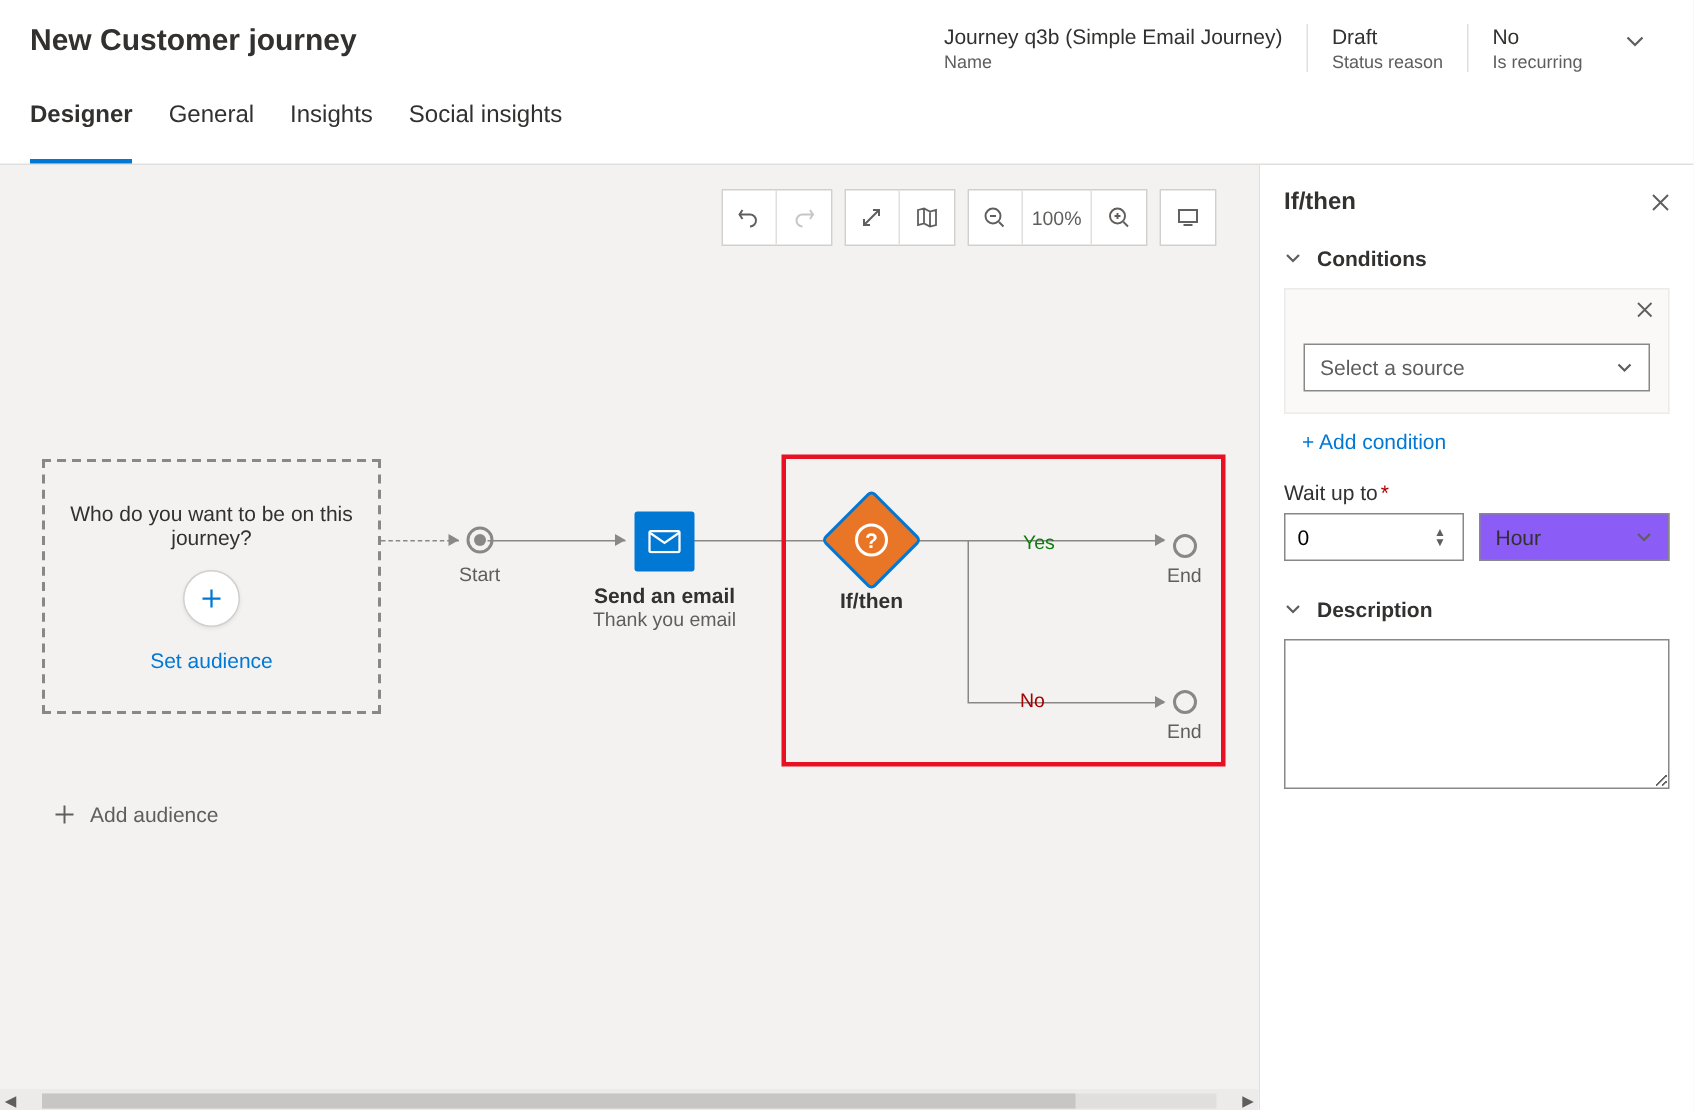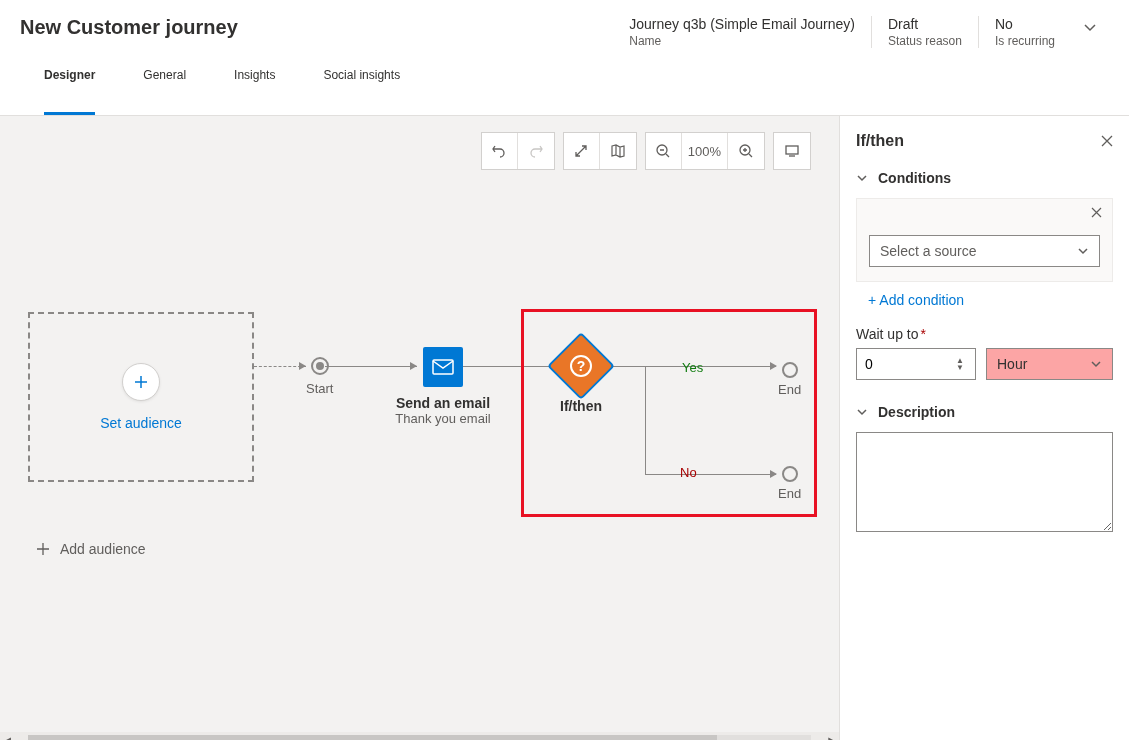--- a/index.html
+++ b/index.html
@@ -10,21 +10,21 @@
 .page-title { font-size: 20px; font-weight: 600; color: #323130; flex: 1; }
 .header-fields { display: flex; gap: 0; align-items: flex-start; }
 .hf { padding: 0 16px; border-left: 1px solid #e1dfdd; }
 .hf:first-child { border-left: none; }
 .hf .val { font-size: 14px; color: #323130; }
 .hf .lbl { font-size: 12px; color: #605e5c; margin-top: 2px; }
 .expand-btn { padding: 4px 12px; cursor: pointer; color: #605e5c; }
 
 
 .tabs { display: flex; gap: 24px; padding: 20px 20px 0; border-bottom: 1px solid #e1dfdd; }
-.tab { padding: 0 0 30px; cursor: pointer; font-size: 12px; color: #323130; margin-left: 24px; }
+.tab { padding: 0 0 20px; cursor: pointer; font-size: 16px; color: #323130; }
 .tab.active { font-weight: 600; border-bottom: 3px solid #0078d4; color: #323130; }
 
 
 .main { display: flex; height: calc(740px - 108px); }
 .canvas-area { flex: 1; background: #f3f2f1; position: relative; overflow: hidden; }
 .side-panel { width: 290px; background: #fff; border-left: 1px solid #e1dfdd; padding: 16px; overflow-y: auto; }
 
 
 .toolbar { position: absolute; top: 16px; right: 28px; display: flex; gap: 8px; }
 .tb-group { display: flex; background: #fff; border: 1px solid #d2d0ce; }
@@ -104,21 +104,21 @@
 .select .chev { color: #605e5c; }
 
 .add-cond { color: #0078d4; font-size: 14px; cursor: pointer; margin-left: 12px; margin-bottom: 18px; display: block; }
 
 .field-label { font-size: 14px; margin-bottom: 6px; display:flex; gap:2px;}
 .req { color: #a80000; }
 .wait-row { display: flex; gap: 10px; margin-bottom: 24px; }
 .num-input { border: 1px solid #8a8886; height: 32px; width: 120px; padding: 0 8px; display:flex; align-items:center; justify-content:space-between;}
 .num-input input { border:none; outline:none; width: 80px; font-family:inherit; font-size:14px;}
 .spin { width:14px; display:flex; flex-direction:column; line-height:7px; font-size:8px; color:#605e5c; cursor:pointer; text-align:center;}
-.dd { border: 1px solid #8a8886; height: 32px; flex:1; padding: 0 10px; display:flex; align-items:center; justify-content:space-between; cursor:pointer; background:#fca5a5;}
+.dd { border: 1px solid #8a8886; height: 32px; flex:1; padding: 0 10px; display:flex; align-items:center; justify-content:space-between; cursor:pointer; background:#8b5cf6;}
 .desc { width: 100%; height: 100px; border: 1px solid #8a8886; padding: 6px; font-family: inherit; font-size: 14px; resize: both; }
 
 svg { display:block; }
 </style>
 </head>
 <body>
 
 <div class="header">
   <div class="page-title">New Customer journey</div>
   <div class="header-fields">
@@ -199,20 +199,21 @@
               <rect x="2" y="3" width="12" height="8" fill="none" stroke="#605e5c" stroke-width="1.3"></rect>
               <path d="M5 13 H11" stroke="#605e5c" stroke-width="1.3"></path>
             </svg>
         </div>
       </div>
     </div>
 
     <div class="canvas">
 
       <div class="audience-box">
+        <div class="q">Who do you want to be on this journey?</div>
         <div class="add-circle">
           <svg width="18" height="18" viewBox="0 0 18 18">
               <path d="M9 3 V15 M3 9 H15" stroke="#0078d4" stroke-width="1.5"></path>
             </svg>
         </div>
         <div class="set-audience">Set audience</div>
       </div>
 
       <div class="conn h dash" style="left:254px; top:250px; width:52px;"></div>
       <div class="arrow" style="left:299px; top:246px;"></div>

